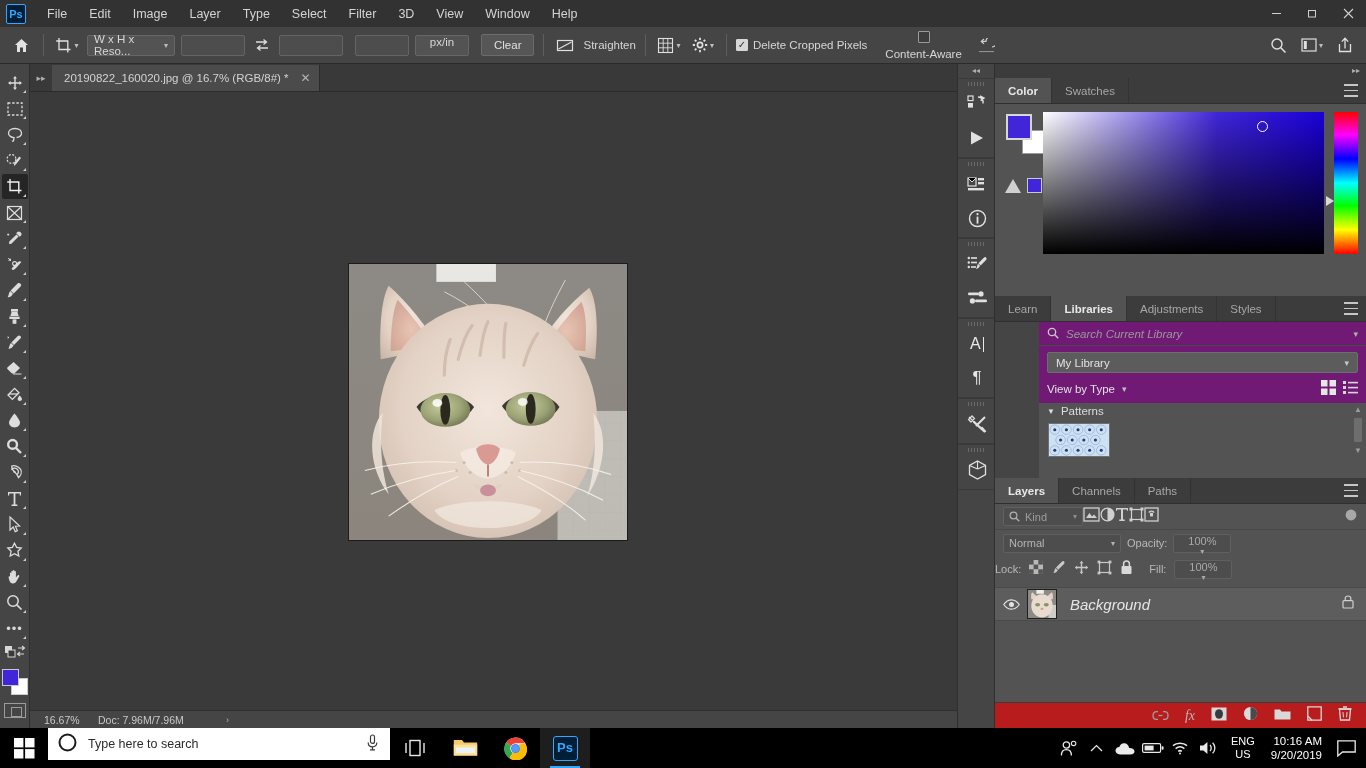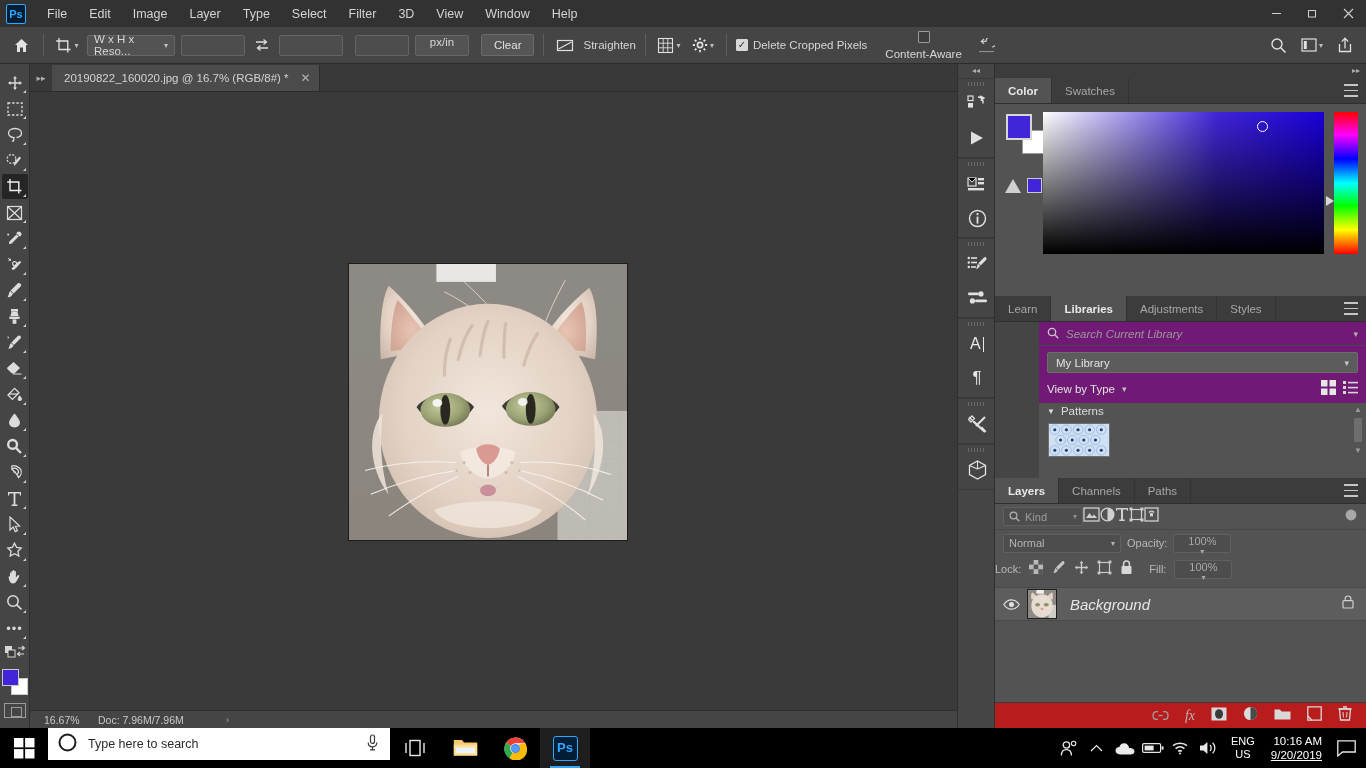--- a/index.html
+++ b/index.html
@@ -1255,21 +1255,21 @@
             <path d="M11 5 C12.6 6.6 12.6 9.4 11 11" fill="none" stroke="#e8e8e8" stroke-width="1.3"></path>
             <path d="M13.6 2.8 C16.6 5.6 16.6 10.4 13.6 13.2" fill="none" stroke="#e8e8e8" stroke-width="1.3"></path>
           </svg>
       </span>
       <span class="tray-lang">
         <span style="display:block;">ENG</span>
         <span style="display:block;">US</span>
       </span>
       <span class="tray-clock">
         <span style="display:block;">10:16 AM</span>
-        <span style="display:block;text-decoration:underline;">9/20/2019</span>
+        <span style="display:block;">9/20/2019</span>
       </span>
       <span class="tray-notif">
         <svg width="19" height="17" viewBox="0 0 19 17">
             <path d="M0.8 0.8 L18.2 0.8 L18.2 12 L5.5 12 L0.8 16 Z" fill="none" stroke="#e8e8e8" stroke-width="1.3"></path>
           </svg>
       </span>
     </div>
   </div>
 </div>
 

